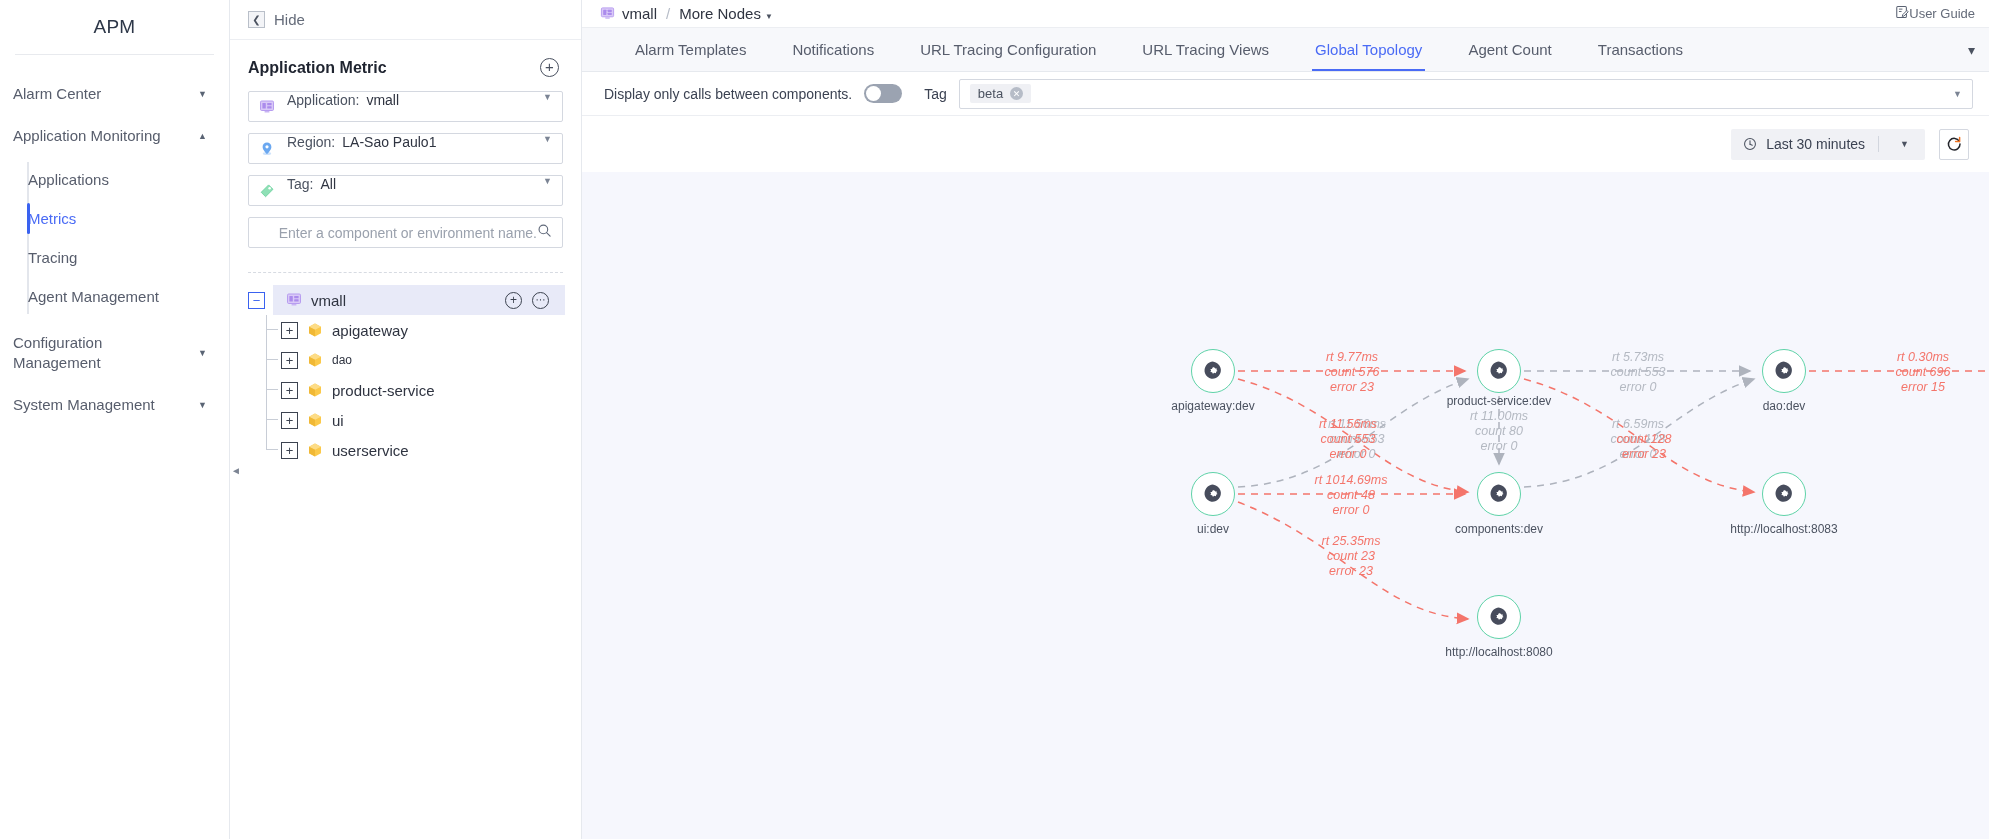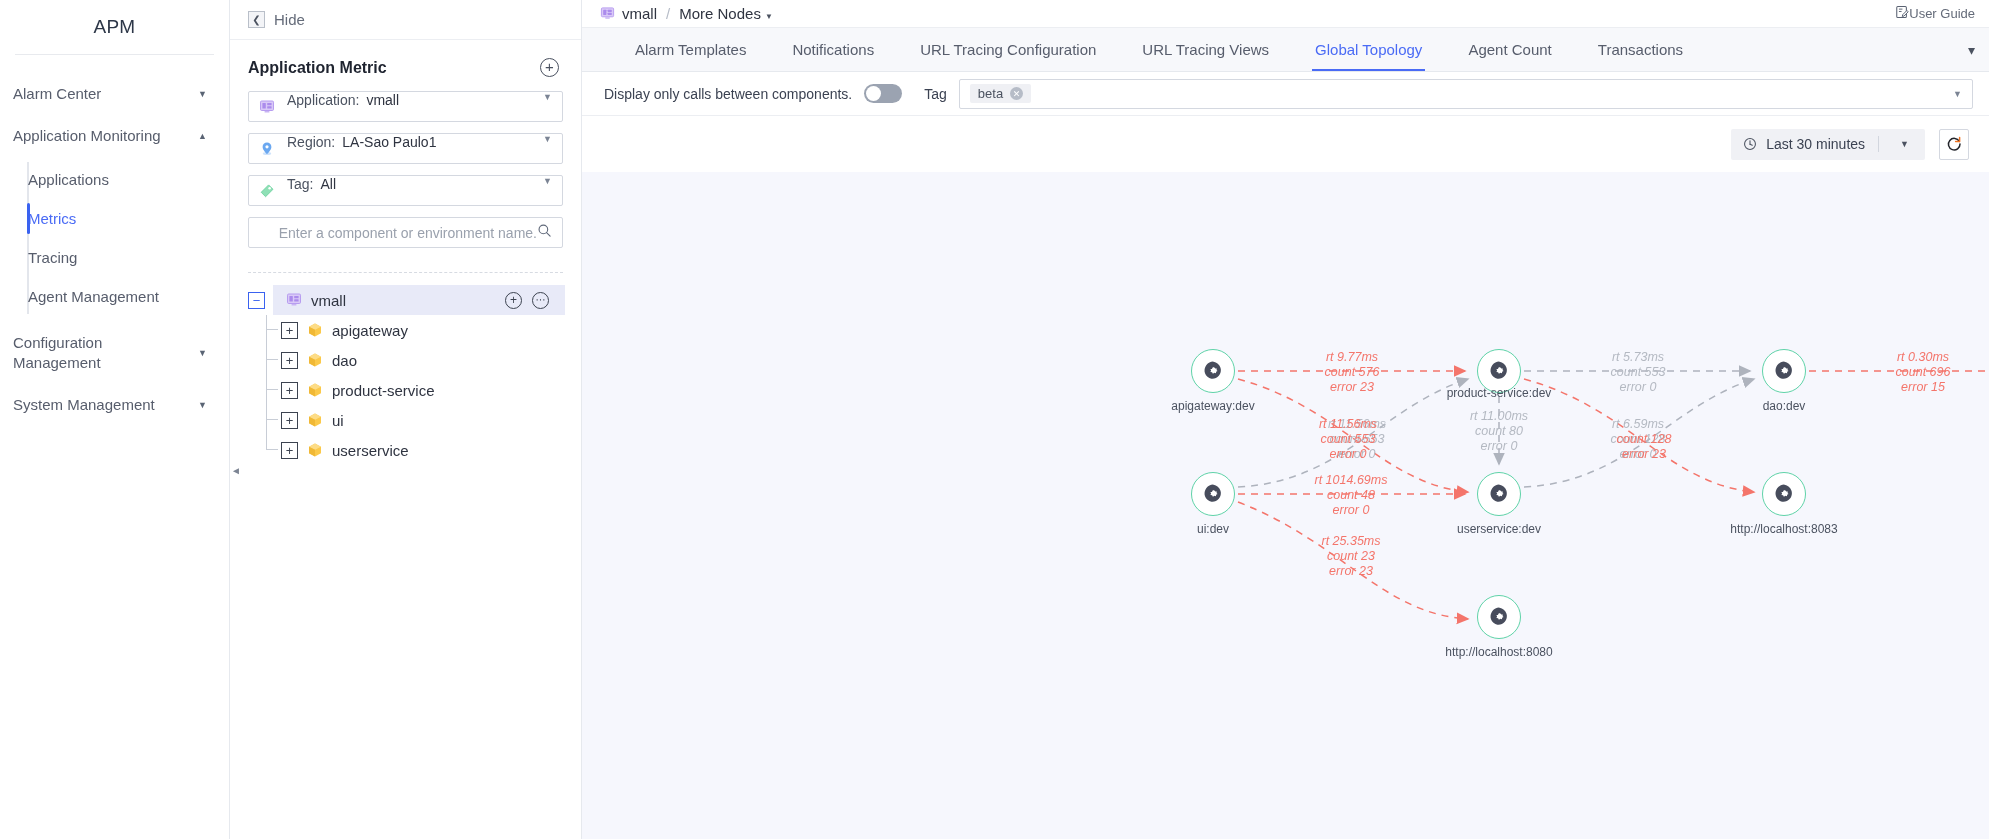--- a/index.html
+++ b/index.html
@@ -361,21 +361,21 @@
         <span class="stem"></span>
         <span class="stem-v"></span>
         <span class="tbox grey">+</span>
         <span class="ticon">
           <svg width="16" height="16" viewBox="0 0 16 16">
             <path d="M8 1.6 14 4.7v6.6L8 14.4 2 11.3V4.7z" fill="#fbc94a"></path>
             <path d="M8 1.6 14 4.7 8 7.8 2 4.7z" fill="#fddc86"></path>
             <path d="M8 7.8v6.6L2 11.3V4.7z" fill="#f0b836"></path>
           </svg>
         </span>
-        <span style="font-size:15px;color:#2f3441">dao</span>
+        <span style="font-size:12px;color:#2f3441">dao</span>
       </div>
 
       <div class="tchild">
         <span class="stem"></span>
         <span class="stem-v"></span>
         <span class="tbox grey">+</span>
         <span class="ticon">
           <svg width="16" height="16" viewBox="0 0 16 16">
             <path d="M8 1.6 14 4.7v6.6L8 14.4 2 11.3V4.7z" fill="#fbc94a"></path>
             <path d="M8 1.6 14 4.7 8 7.8 2 4.7z" fill="#fddc86"></path>
@@ -535,21 +535,21 @@
         </svg>
       </div>
       <div class="node-label" style="left:631px;top:227px;">apigateway:dev</div>
 
       <div class="node" style="left:895px;top:177px;">
         <svg width="24" height="24" viewBox="0 0 24 24">
           <path d="M12 2.5c-2.3 0-5 1.4-6.6 3.6C3.6 8.6 3 11.6 4 14.3c1 2.8 3.5 5 6.4 5.4 2.7.4 5.6-.8 7.4-2.9 1.9-2.2 2.6-5.4 1.7-8.1-1-3-3.9-5.3-6.9-5.9-.2 0-.4-.3-.6-.3z" fill="#474c5c"></path>
           <path d="M12.2 8.3c1 0 1.9.6 2.4 1.4l1.4-.2-.5 1.6 1 .8-1.4.9-.1 1.5-1.6-.6-1.5 1-.8-1.4-1.7-.3.7-1.4-.7-1.5 1.6-.2c.2-.9.9-1.6 1.2-1.6z" fill="#fff"></path>
         </svg>
       </div>
-      <div class="node-label" style="left:917px;top:214px;">product-service:dev</div>
+      <div class="node-label" style="left:917px;top:222px;">product-service:dev</div>
 
       <div class="node" style="left:1180px;top:177px;">
         <svg width="24" height="24" viewBox="0 0 24 24">
           <path d="M12 2.5c-2.3 0-5 1.4-6.6 3.6C3.6 8.6 3 11.6 4 14.3c1 2.8 3.5 5 6.4 5.4 2.7.4 5.6-.8 7.4-2.9 1.9-2.2 2.6-5.4 1.7-8.1-1-3-3.9-5.3-6.9-5.9-.2 0-.4-.3-.6-.3z" fill="#474c5c"></path>
           <path d="M12.2 8.3c1 0 1.9.6 2.4 1.4l1.4-.2-.5 1.6 1 .8-1.4.9-.1 1.5-1.6-.6-1.5 1-.8-1.4-1.7-.3.7-1.4-.7-1.5 1.6-.2c.2-.9.9-1.6 1.2-1.6z" fill="#fff"></path>
         </svg>
       </div>
       <div class="node-label" style="left:1202px;top:227px;">dao:dev</div>
 
       <div class="node" style="left:609px;top:300px;">
@@ -559,21 +559,21 @@
         </svg>
       </div>
       <div class="node-label" style="left:631px;top:350px;">ui:dev</div>
 
       <div class="node" style="left:895px;top:300px;">
         <svg width="24" height="24" viewBox="0 0 24 24">
           <path d="M12 2.5c-2.3 0-5 1.4-6.6 3.6C3.6 8.6 3 11.6 4 14.3c1 2.8 3.5 5 6.4 5.4 2.7.4 5.6-.8 7.4-2.9 1.9-2.2 2.6-5.4 1.7-8.1-1-3-3.9-5.3-6.9-5.9-.2 0-.4-.3-.6-.3z" fill="#474c5c"></path>
           <path d="M12.2 8.3c1 0 1.9.6 2.4 1.4l1.4-.2-.5 1.6 1 .8-1.4.9-.1 1.5-1.6-.6-1.5 1-.8-1.4-1.7-.3.7-1.4-.7-1.5 1.6-.2c.2-.9.9-1.6 1.2-1.6z" fill="#fff"></path>
         </svg>
       </div>
-      <div class="node-label" style="left:917px;top:350px;">userservice:dev</div>
+      <div class="node-label" style="left:917px;top:350px;">components:dev</div>
 
       <div class="node" style="left:1180px;top:300px;">
         <svg width="24" height="24" viewBox="0 0 24 24">
           <path d="M12 2.5c-2.3 0-5 1.4-6.6 3.6C3.6 8.6 3 11.6 4 14.3c1 2.8 3.5 5 6.4 5.4 2.7.4 5.6-.8 7.4-2.9 1.9-2.2 2.6-5.4 1.7-8.1-1-3-3.9-5.3-6.9-5.9-.2 0-.4-.3-.6-.3z" fill="#474c5c"></path>
           <path d="M12.2 8.3c1 0 1.9.6 2.4 1.4l1.4-.2-.5 1.6 1 .8-1.4.9-.1 1.5-1.6-.6-1.5 1-.8-1.4-1.7-.3.7-1.4-.7-1.5 1.6-.2c.2-.9.9-1.6 1.2-1.6z" fill="#fff"></path>
         </svg>
       </div>
       <div class="node-label" style="left:1202px;top:350px;">http://localhost:8083</div>
 
       <div class="node" style="left:895px;top:423px;">

